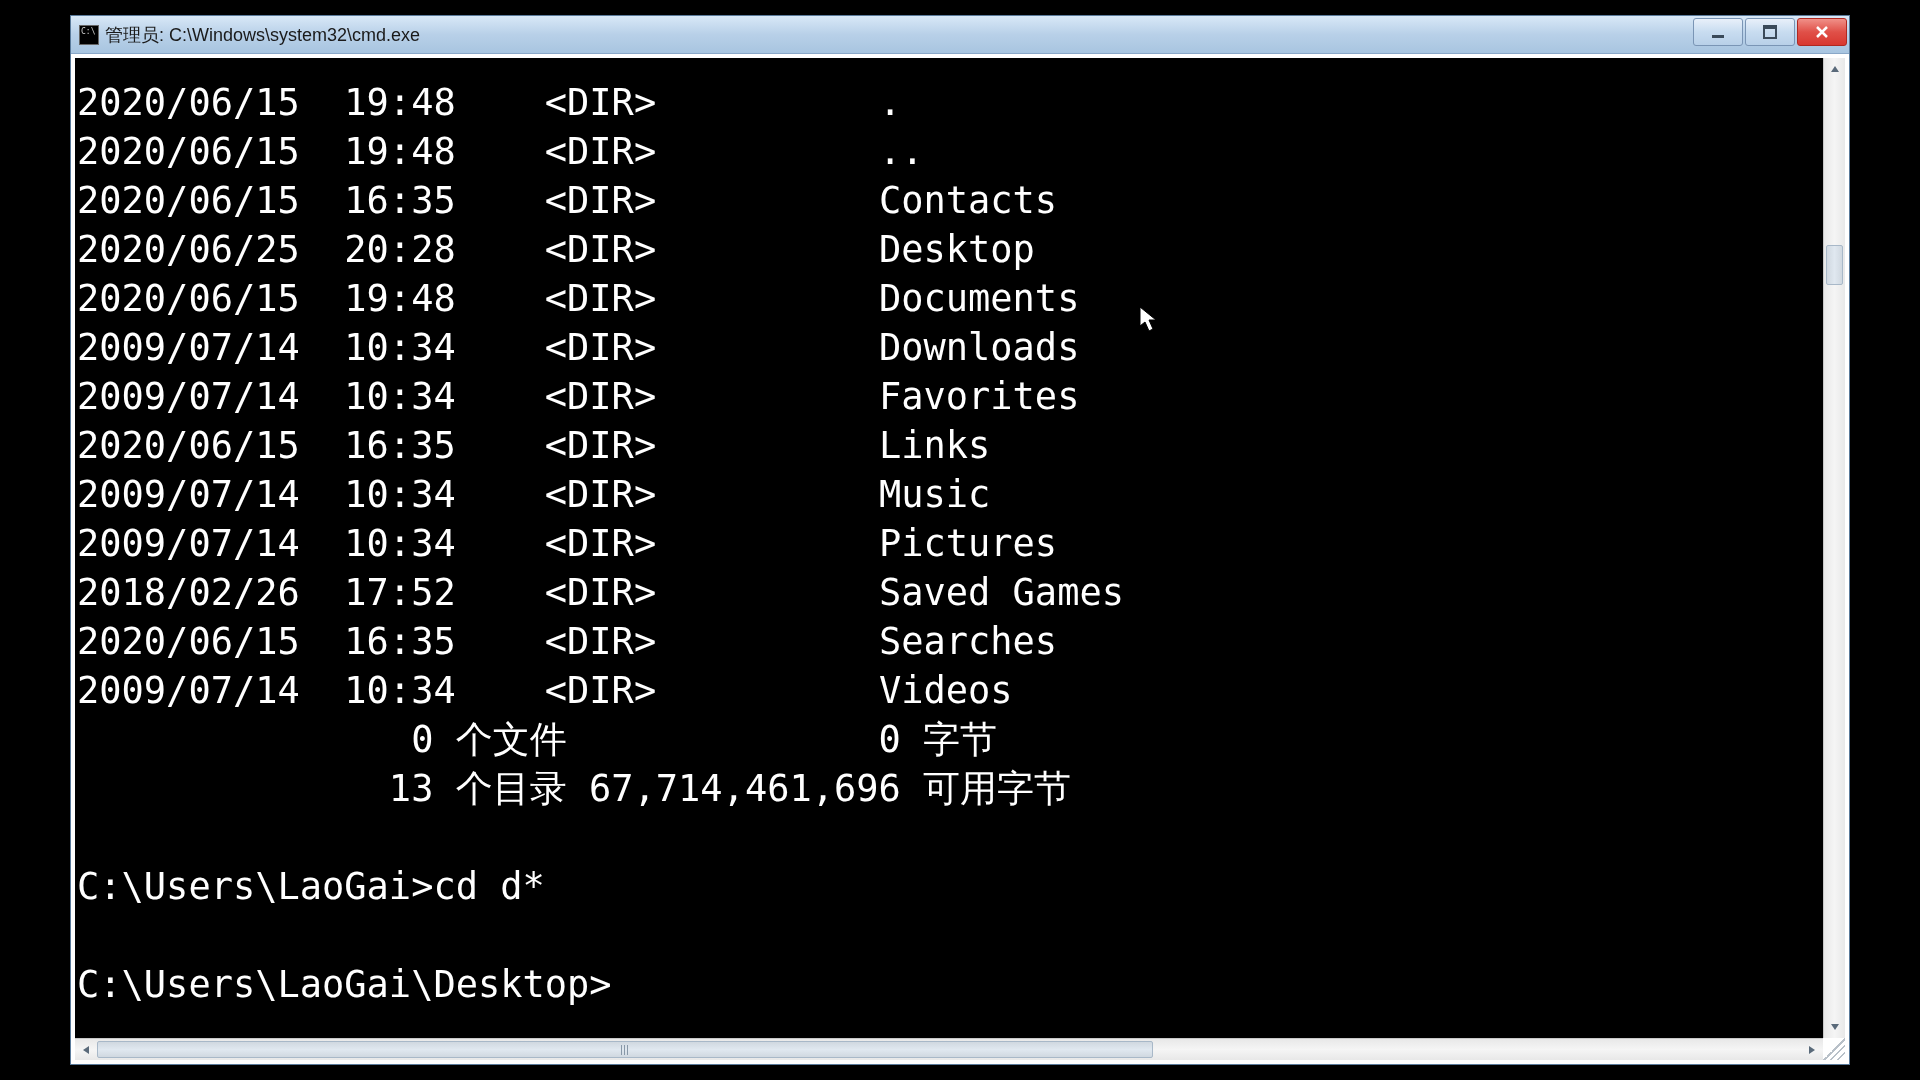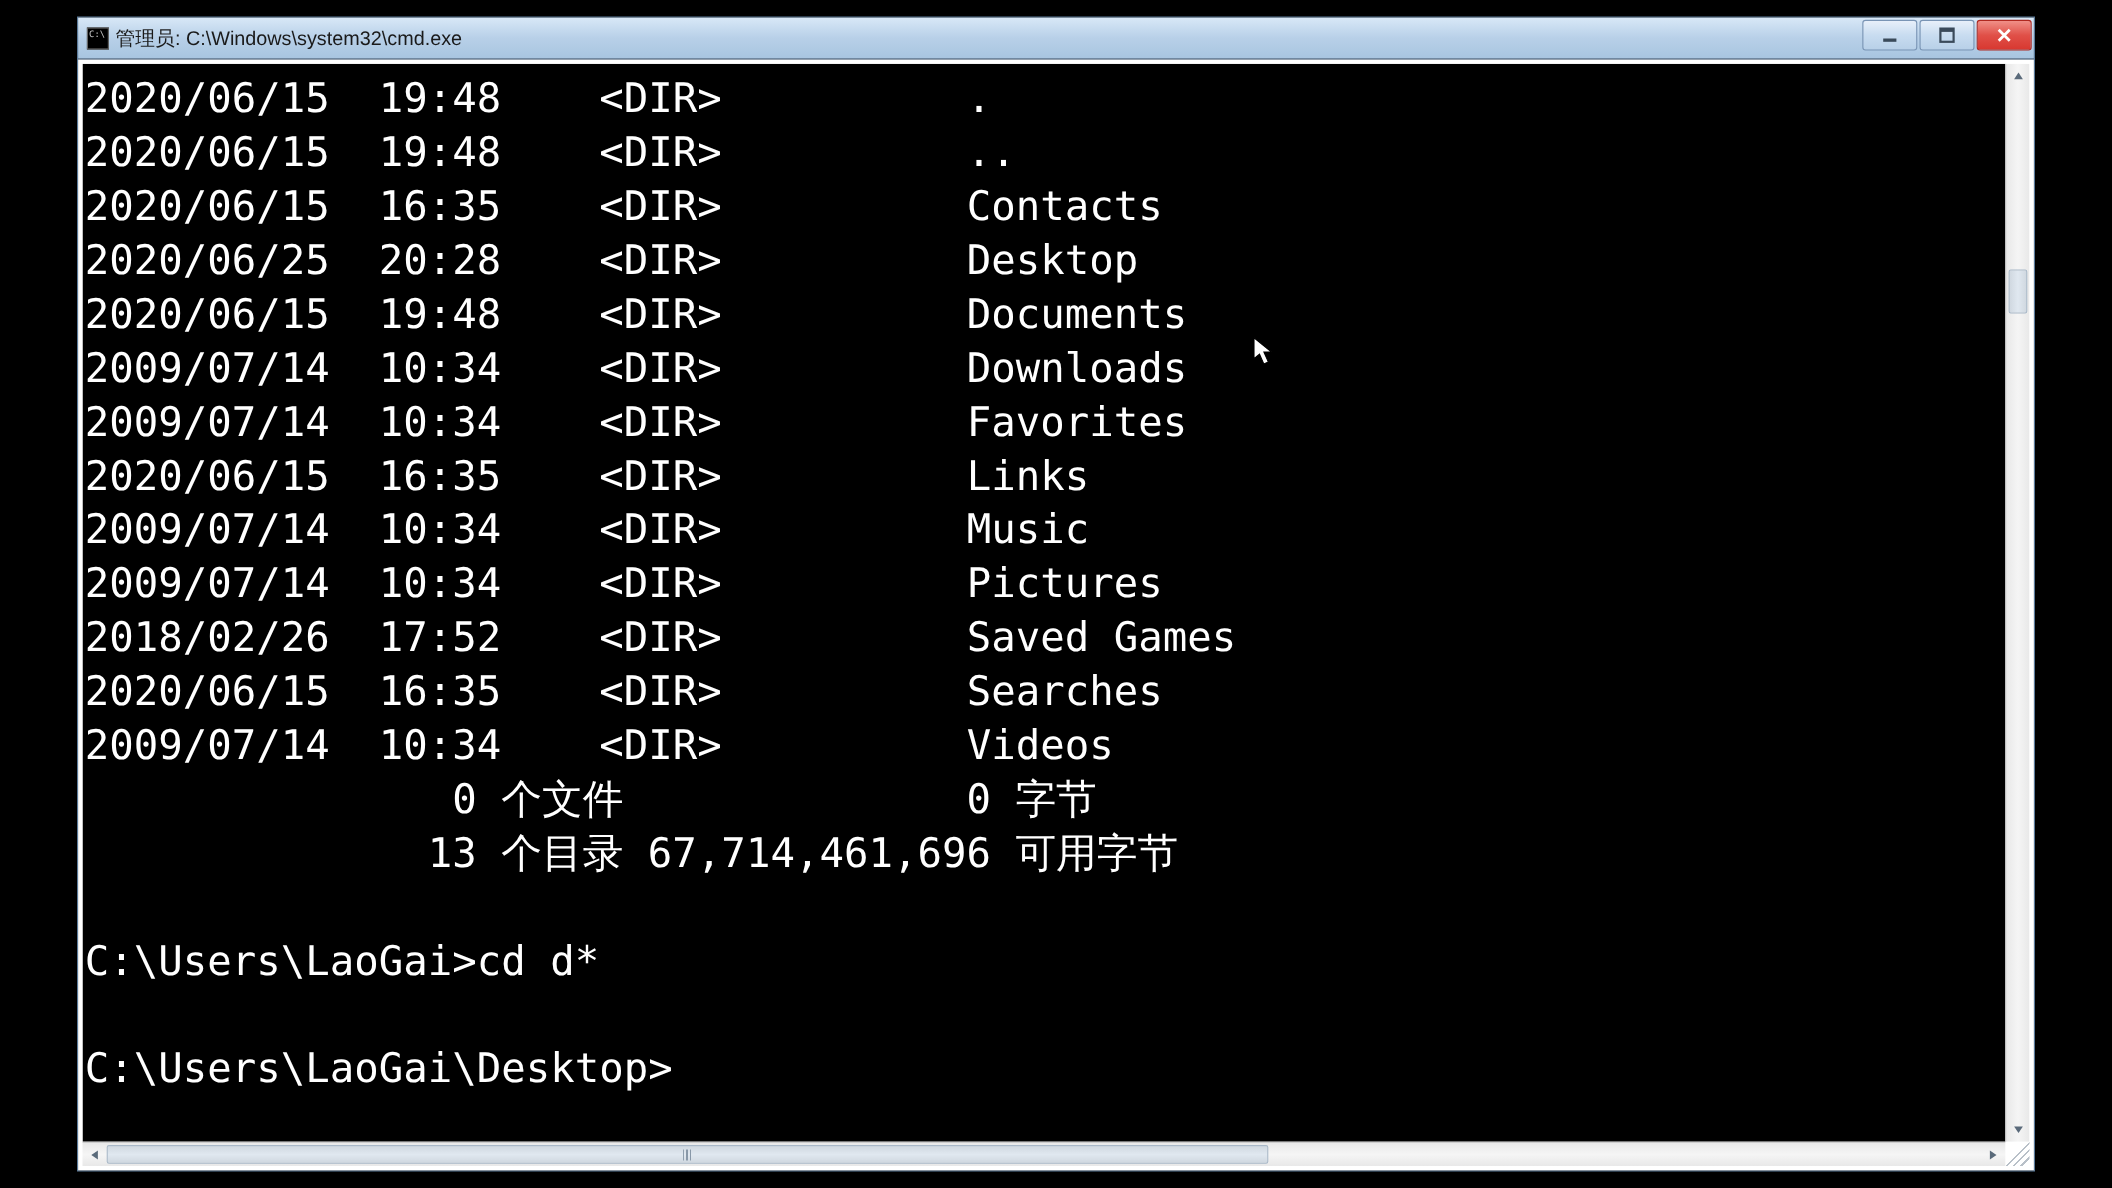--- a/index.html
+++ b/index.html
@@ -91,21 +91,21 @@
       flex-direction: row;
       overflow: hidden;
     }
     .terminal {
       flex: 1;
       background: #000;
       color: #fff;
       font-family: "NSimSun", "SimSun", "Consolas", monospace;
       font-size: 37px;
       line-height: 49px;
-      padding: 7px 2px;
+      padding: 20px 2px;
       overflow: hidden;
       white-space: pre;
     }
     .vscroll {
       width: 22px;
       background: linear-gradient(to right, #e8e8e8, #f5f5f5, #e8e8e8);
       border-left: 1px solid #c8c8c8;
       display: flex;
       flex-direction: column;
       position: relative;

